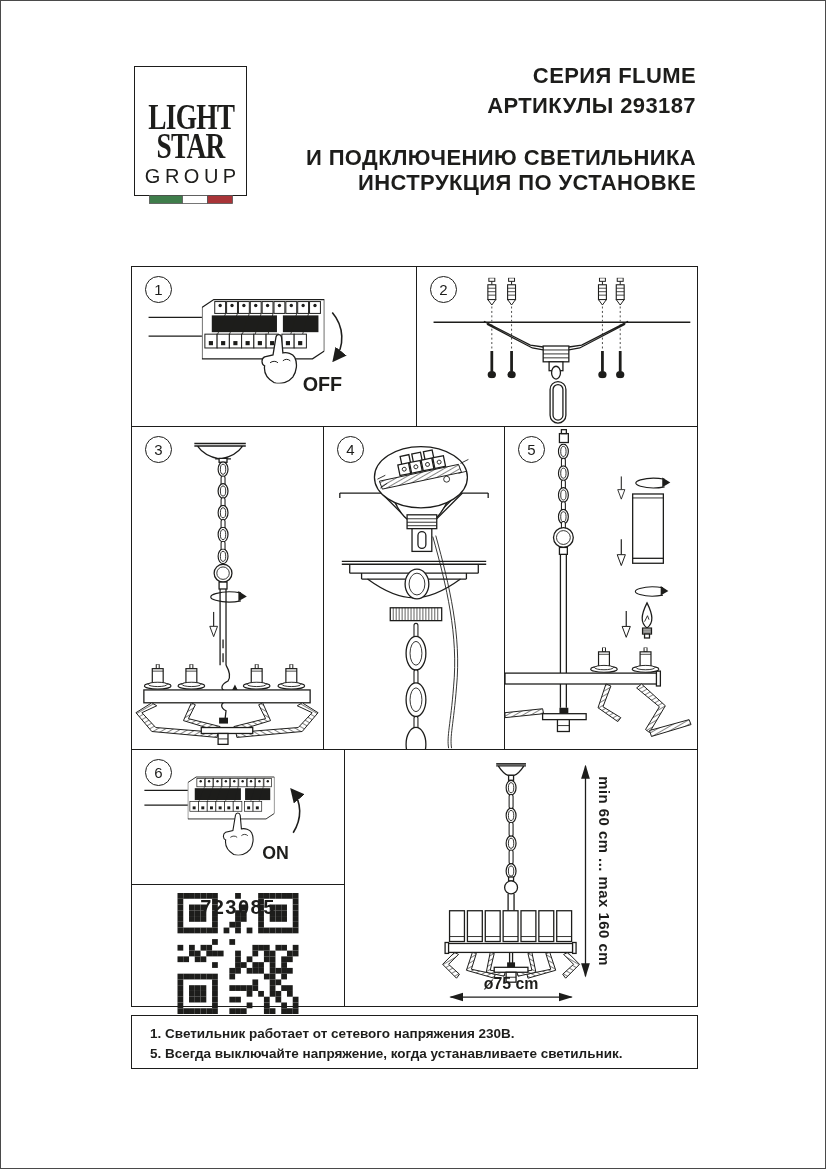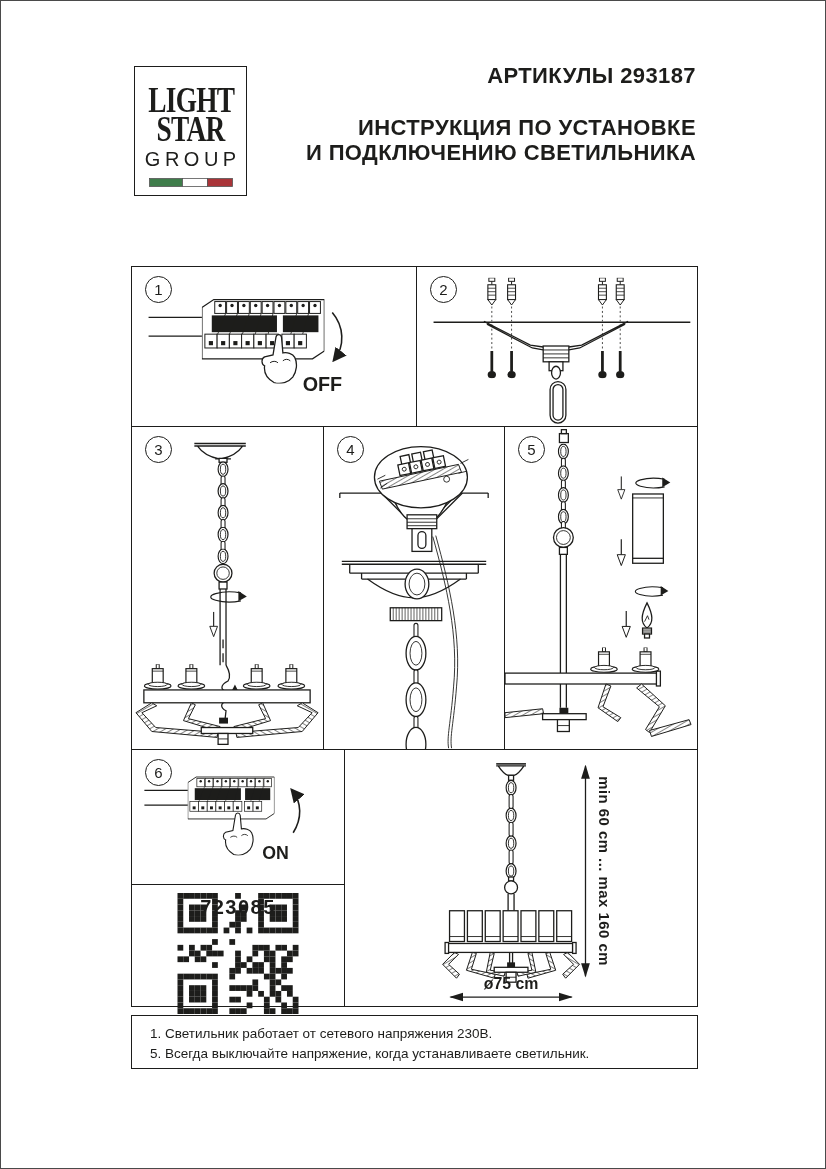--- a/index.html
+++ b/index.html
@@ -1,41 +1,41 @@
 <!DOCTYPE html>
 <html><head>
 <meta charset="utf-8">
 <style>
   html,body{margin:0;padding:0;background:#fff;}
   body{width:826px;height:1169px;font-family:"Liberation Sans",sans-serif;color:#1d1d1b;}
   .sheet{position:relative;width:826px;height:1169px;box-sizing:border-box;border:1px solid #4a4a4a;background:#fff;overflow:hidden;}
 
   
   .logo{position:absolute;left:133px;top:65px;width:113px;height:130px;box-sizing:border-box;
-        border:1.5px solid #1d1d1b;text-align:center;padding-top:19px;}
+        border:1.5px solid #1d1d1b;text-align:center;padding-top:36px;}
   .logo-word{font-family:"Liberation Serif",serif;font-weight:bold;font-size:36px;line-height:29px;
              transform:scaleX(0.76);transform-origin:center;letter-spacing:-1px;}
   .logo-group{font-size:20px;font-weight:400;letter-spacing:4.5px;margin-top:4px;text-indent:4.5px;}
   .logo-flag{margin-top:7px;}
   .titles{position:absolute;right:129px;top:60px;text-align:right;font-weight:bold;}
   .t-big{font-size:22px;line-height:30px;letter-spacing:0.4px;}
   .t-instr{margin-top:24px;font-size:22px;line-height:25px;letter-spacing:0.4px;}
 
   
   .panel{position:absolute;box-sizing:border-box;border:1px solid #1d1d1b;background:#fff;}
   .panel > svg{position:absolute;left:0;top:0;width:100%;height:100%;}
   .p1{left:130px;top:265px;width:286px;height:161px;}
   .p2{left:415px;top:265px;width:282px;height:161px;}
   .p3{left:130px;top:425px;width:193px;height:324px;}
   .p4{left:322px;top:425px;width:182px;height:324px;}
   .p5{left:503px;top:425px;width:194px;height:324px;}
   .p6{left:130px;top:748px;width:214px;height:136px;}
   .pqr{left:130px;top:883px;width:214px;height:123px;}
   .pdim{left:343px;top:748px;width:354px;height:258px;}
-  .pnotes{left:130px;top:1014px;width:567px;height:54px;font-size:13.5px;line-height:20px;padding:8px 10px 0 18px;box-sizing:border-box;}
+  .pnotes{left:130px;top:1014px;width:567px;height:54px;font-size:13.5px;line-height:20px;padding:8px 10px 0 18px;box-sizing:border-box;font-weight:bold;}
 
   .num{position:absolute;left:13px;top:9px;width:25px;height:25px;border:1.3px solid #1d1d1b;border-radius:50%;
        display:flex;align-items:center;justify-content:center;font-size:15px;background:#fff;z-index:3;}
 
   
   .qr-article{text-align:center;margin-top:11px;font-size:20px;font-weight:bold;letter-spacing:1.5px;}
   .qr-box{display:block;margin:8px auto 0 auto;}
 
   
   .s{fill:none;stroke:#1d1d1b;stroke-width:1.3;}
@@ -175,24 +175,25 @@
     <div class="logo-word">STAR</div>
     <div class="logo-group">GROUP</div>
     <svg class="logo-flag" width="84" height="9" viewBox="0 0 84 9">
       <rect x="0.5" y="0.5" width="33" height="8" stroke="#555" stroke-width="0.8" fill="#3f7d4b"></rect>
       <rect x="33.5" y="0.5" width="25" height="8" stroke="#555" stroke-width="0.8" fill="#ffffff"></rect>
       <rect x="58.5" y="0.5" width="25" height="8" stroke="#555" stroke-width="0.8" fill="#a93438"></rect>
     </svg>
   </div>
 
   <div class="titles">
+    <div class="t-big">СЕРИЯ FLUME</div>
     <div class="t-big">АРТИКУЛЫ 293187</div>
     <div class="t-instr">
+      <div>И ПОДКЛЮЧЕНИЮ СВЕТИЛЬНИКА</div>
       <div>ИНСТРУКЦИЯ ПО УСТАНОВКЕ</div>
-      <div>И ПОДКЛЮЧЕНИЮ СВЕТИЛЬНИКА</div>
     </div>
   </div>
 
   <div class="panel p1">
     <div class="num">1</div>
     <svg viewBox="0 0 286 161">
       <path class="s" d="M16,51 H70 M16,70 H70"></path>
       <use href="#breaker" x="70" y="31" width="124" height="64"></use>
       <use href="#hand" x="0" y="0" width="44" height="54" transform="translate(126,64)"></use>
       <path class="s s2" d="M202,46 C214,60 215,80 204,94" marker-end="url(#ah)"></path>

